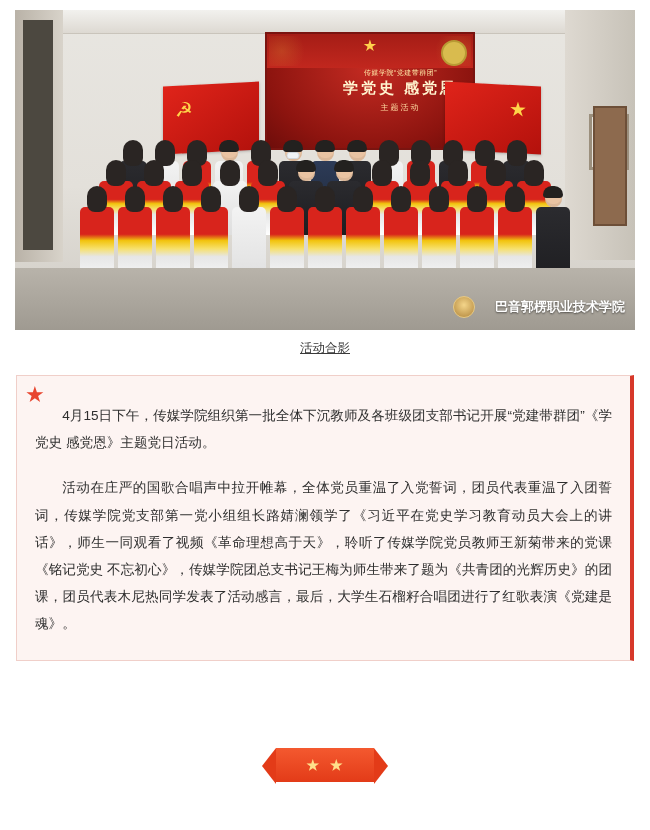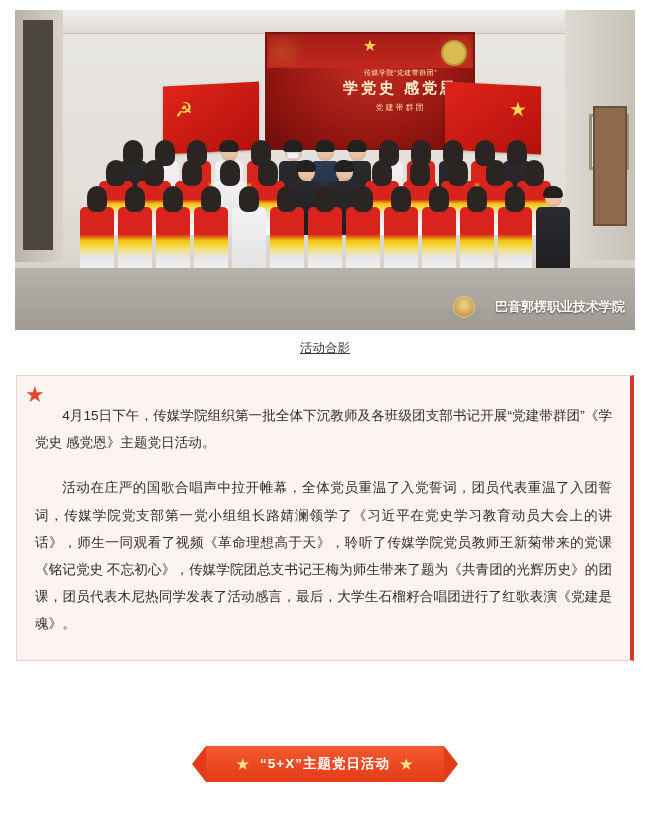--- a/index.html
+++ b/index.html
@@ -214,21 +214,21 @@
     <div class="door-right"></div>
 
     <div class="screen">
       <div class="s-top"></div>
       <div class="star-emblem">★</div>
       <div class="screen-deco-l"></div>
       <div class="screen-deco-r"></div>
       <div class="emblem-badge"></div>
       <div class="screen-txt screen-line1">传媒学院“党建带群团”</div>
       <div class="screen-txt screen-line2">学党史 感党恩</div>
-      <div class="screen-txt screen-line3">党建带群团</div>
+      <div class="screen-txt screen-line3">主题活动</div>
     </div>
 
     <div class="flag left">
       <div class="f-emblem">☭</div>
     </div>
     <div class="flag right">
       <div class="f-emblem">★</div>
     </div>
 
     <div class="row row-back">
@@ -443,18 +443,17 @@
 
   <div class="article">
     <div class="corner-star">★</div>
     <p>4月15日下午，传媒学院组织第一批全体下沉教师及各班级团支部书记开展“党建带群团”《学党史 感党恩》主题党日活动。</p>
     <p>活动在庄严的国歌合唱声中拉开帷幕，全体党员重温了入党誓词，团员代表重温了入团誓词，传媒学院党支部第一党小组组长路婧澜领学了《习近平在党史学习教育动员大会上的讲话》，师生一同观看了视频《革命理想高于天》，聆听了传媒学院党员教师王新菊带来的党课《铭记党史 不忘初心》，传媒学院团总支书记王梅为师生带来了题为《共青团的光辉历史》的团课，团员代表木尼热同学发表了活动感言，最后，大学生石榴籽合唱团进行了红歌表演《党建是魂》。</p>
   </div>
 
   <div class="ribbon-wrap">
     <div class="ribbon">
       <span class="r-star">★</span>
-      <span>“5+X”主题党日活动</span>
       <span class="r-star">★</span>
     </div>
   </div>
 
 </div>
 
 </body></html>

